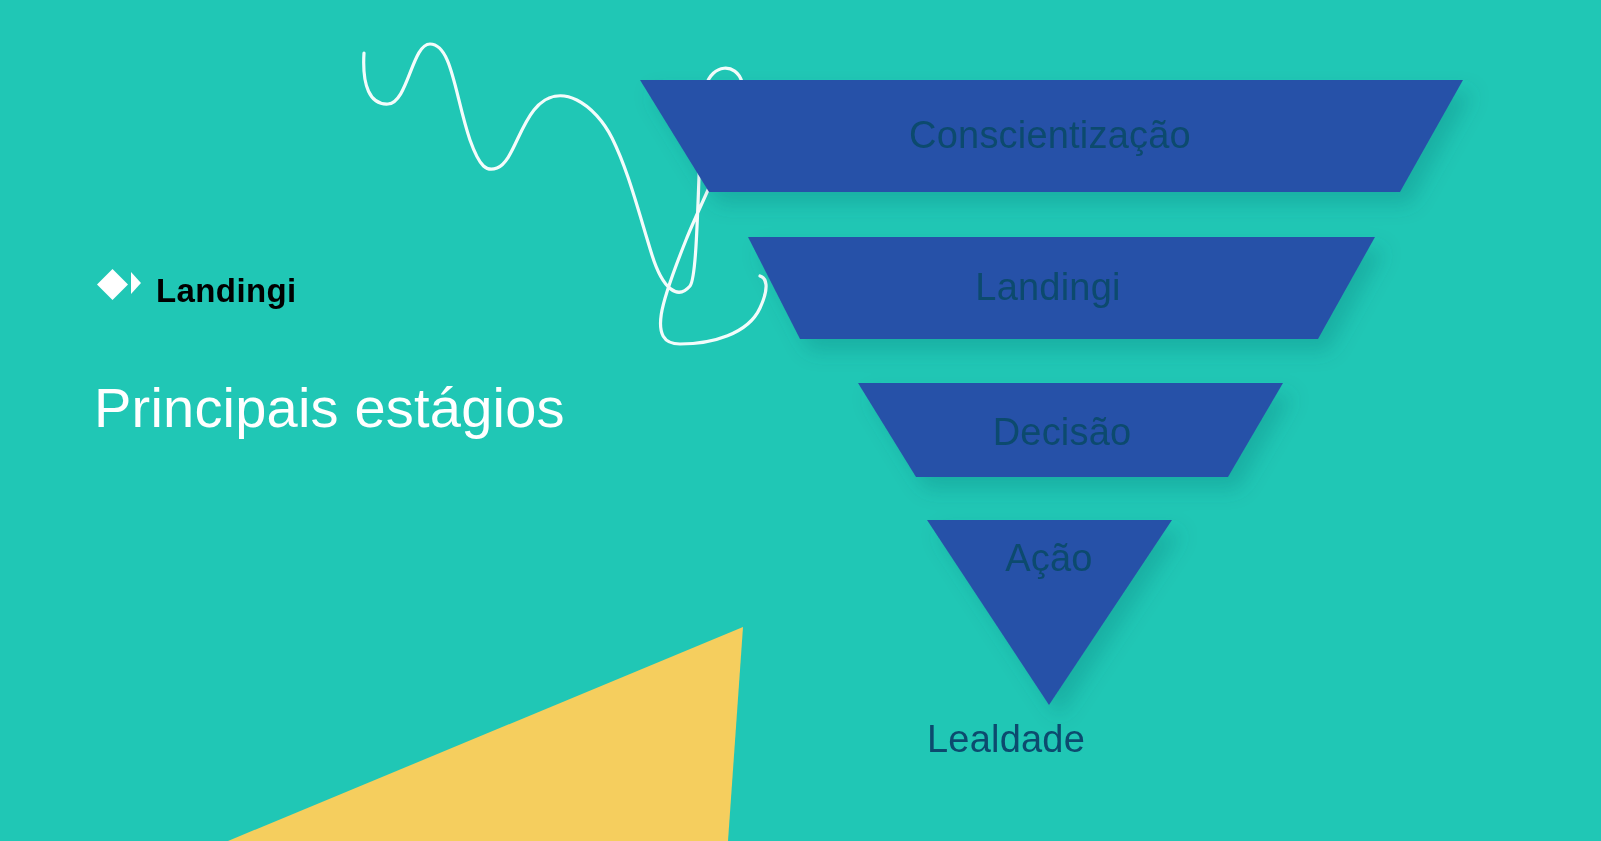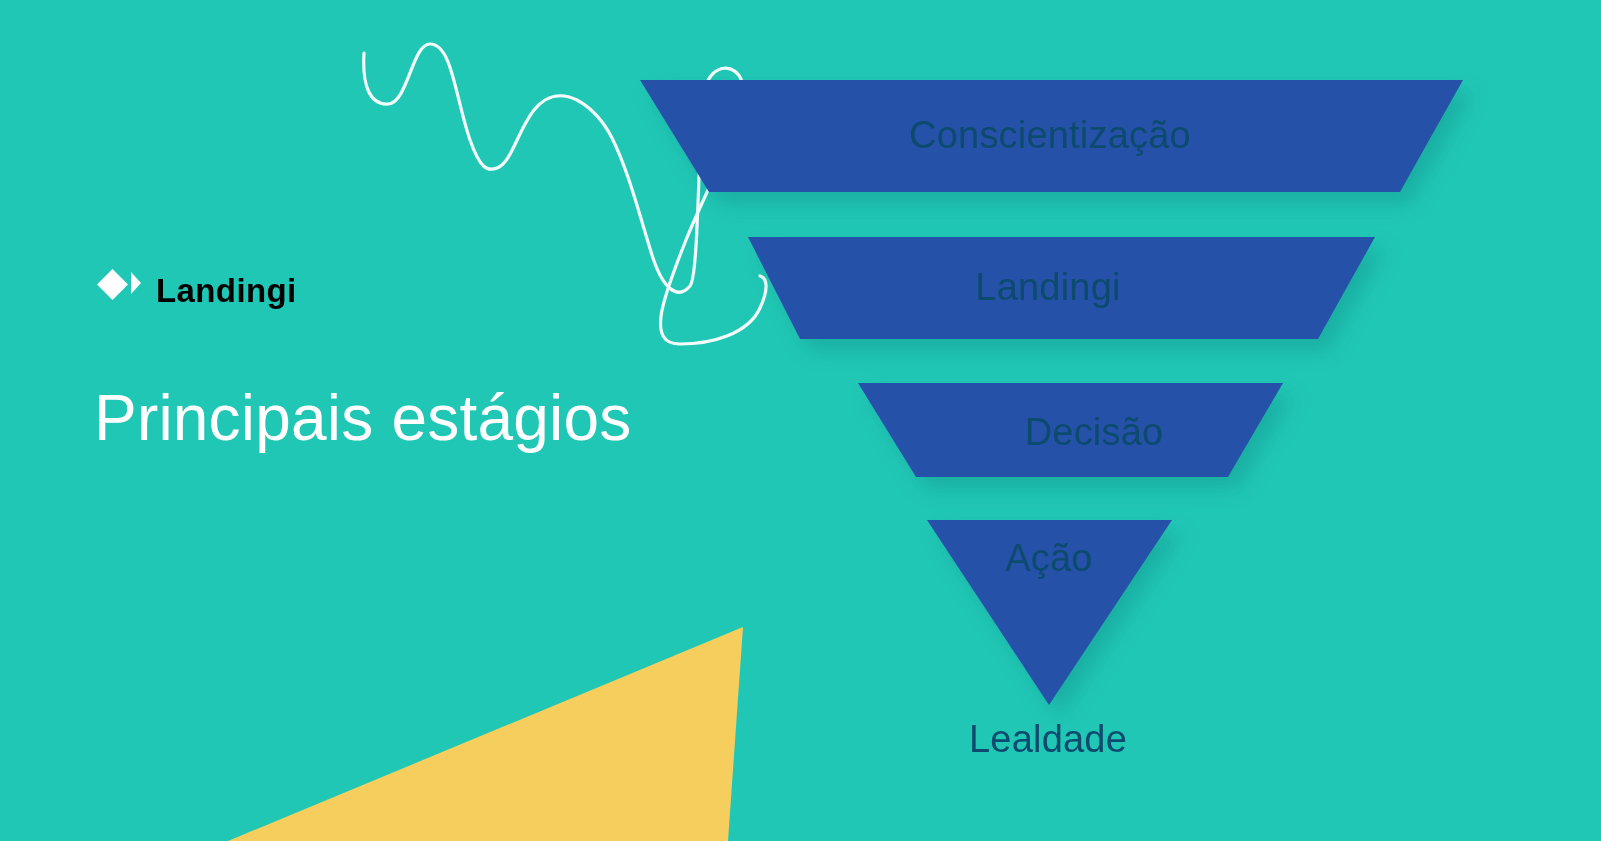--- a/index.html
+++ b/index.html
@@ -53,21 +53,21 @@
     white-space: nowrap;
   }
 
   
   #headline {
     position: absolute;
     left: 94px;
     top: 330px;
     z-index: 5;
     color: #ffffff;
-    font-size: 64px;
+    font-size: 56px;
     font-weight: normal;
     line-height: 1.42;
     letter-spacing: 0.2px;
     white-space: nowrap;
   }
   #headline .line { display: block; }
 
   
   .stage-label {
     position: absolute;
@@ -132,19 +132,19 @@
   </div>
 
   <h1 id="headline">
     <span class="line">Principais estágios</span>
   </h1>
 
   <div class="stage-label" style="left:1050px; top:135px;">Conscientização</div>
 
   <div class="stage-label" style="left:1048px; top:287px;">Landingi</div>
 
-  <div class="stage-label" style="left:1094px; top:432px;">Decisão</div>
+  <div class="stage-label" style="left:1062px; top:432px;">Decisão</div>
 
   <div class="stage-label" style="left:1049px; top:558px;">Ação</div>
 
-  <div class="stage-label outside" style="left:1048px; top:739px;">Lealdade</div>
+  <div class="stage-label outside" style="left:1006px; top:739px;">Lealdade</div>
 
 </div>
 
 </body></html>

